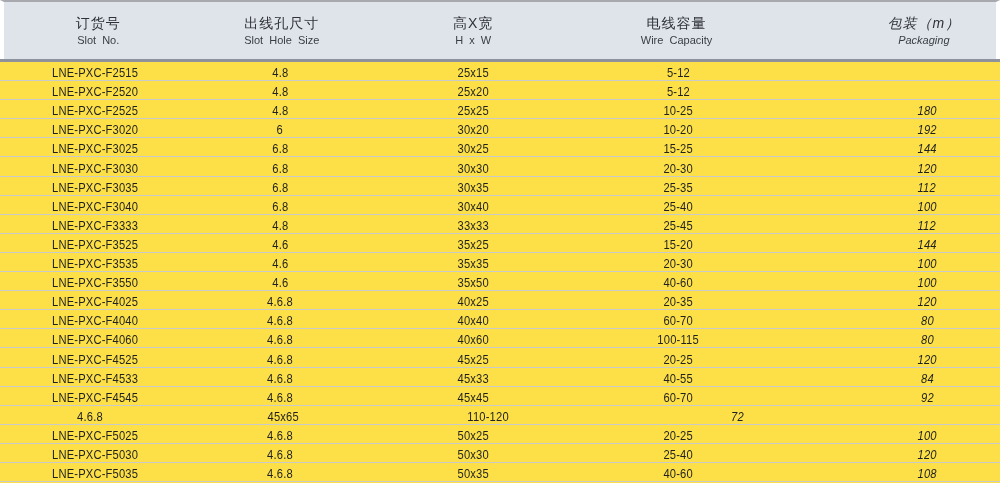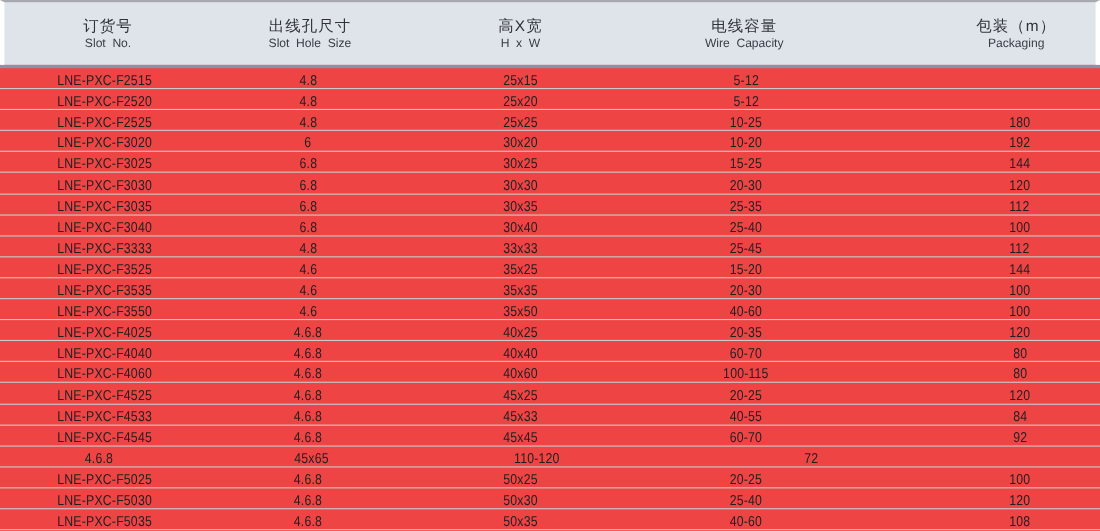--- a/index.html
+++ b/index.html
@@ -5,21 +5,21 @@
   * { margin: 0; padding: 0; box-sizing: border-box; }
   html, body {
     width: 1000px;
     background: #ffffff;
     font-family: "Liberation Sans", sans-serif;
   }
   .sheet {
     width: 1000px;
     height: 483px;
     overflow: hidden;
-    background: #ef4444;
+    background: #fde047;
   }
   
   .header-band {
     height: 59px;
     background: #dfe4eb;
     border-top: 2px solid #a7a9ae;
     border-left: 4px solid #ffffff;
     border-right: 4px solid #ffffff;
     display: flex;
     align-items: stretch;
@@ -68,21 +68,21 @@
     display: inline-block;
     transform: scaleX(0.86);
     transform-origin: center;
     letter-spacing: 0.2px;
   }
   
   .c1 { width: 19%; }
   .c2 { width: 18%; }
   .c3 { width: 20.6%; }
   .c4 { width: 20.4%; }
-  .c5 { width: 22%; padding-left: 74px; }
+  .c5 { width: 22%; padding-left: 74px; font-style: italic; }
 </style>
 </head>
 <body>
 
 <div class="sheet">
 
   <div class="header-band">
     <div class="hcol c1">
       <div class="zh">订货号</div>
       <div class="en">Slot No.</div>

